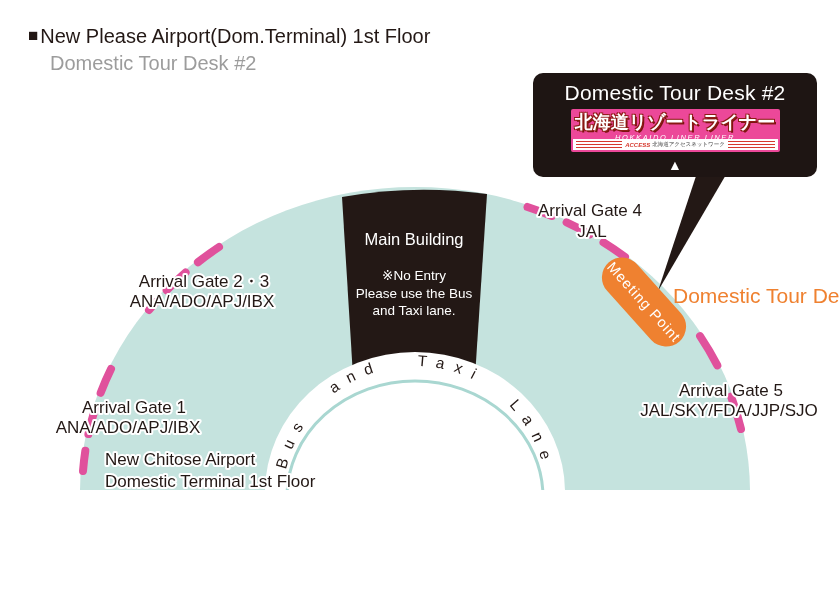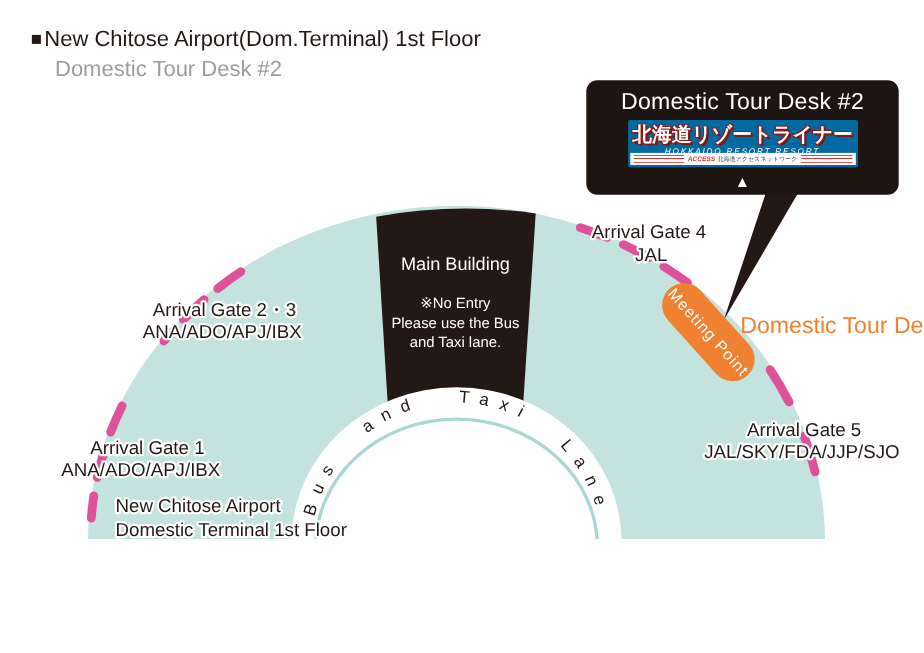--- a/index.html
+++ b/index.html
@@ -17,21 +17,21 @@
   .map-svg text{font-family:"Liberation Sans","DejaVu Sans",sans-serif;}
   .halo{paint-order:stroke;stroke:#ffffff;stroke-width:4px;stroke-linejoin:round;fill:#231815;}
   
   .signboard{
     position:absolute;left:533px;top:73px;width:284px;height:104px;z-index:2;
     background:#1e1513;border-radius:10px;text-align:center;color:#fff;
   }
   .sb-title{font-size:21px;margin-top:8px;letter-spacing:0.2px;}
   .sb-banner{
     position:relative;width:209px;height:43px;margin:4px auto 0;
-    background:#0369a1;border-radius:2px;overflow:hidden;
+    background:#ec4899;border-radius:2px;overflow:hidden;
   }
   .sb-jp{
     font-size:18px;font-weight:bold;color:#fff;margin-top:1px;white-space:nowrap;
     text-shadow:-1px -1px 0 #8e1b15,1px -1px 0 #8e1b15,-1px 1px 0 #8e1b15,
                  1px 1px 0 #8e1b15,2px 2px 0 #7a150f;
   }
   .sb-en{font-size:7.5px;font-style:italic;letter-spacing:1.6px;color:#fff;margin-top:-1px;}
   .sb-strip{
     position:absolute;left:2px;right:2px;bottom:2px;height:11px;background:#fff;
     display:flex;align-items:center;
@@ -45,21 +45,21 @@
   .sb-caption .tri{font-size:14px;}
 </style>
 </head>
 <body>
 
 <div class="stage">
 
   <div class="hdr">
     <div class="hdr-title">
       <span class="hdr-bullet">■</span>
-      <span>New Chitose Airport(Dom.Terminal) 1st Floor</span>
+      <span>New Please Airport(Dom.Terminal) 1st Floor</span>
     </div>
     <div class="hdr-sub">Domestic Tour Desk #2</div>
   </div>
 
   <svg class="map-svg" width="840" height="594" viewBox="0 0 840 594">
     <defs>
       <clipPath id="cut">
           <rect x="0" y="0" width="840" height="490"></rect>
         </clipPath>
       <path id="lane-arc" d="M 285.9 470.5 A 132 132 0 0 1 544.1 470.5" fill="none"></path>
@@ -117,21 +117,21 @@
       <text x="644" y="307" font-size="14.5" letter-spacing="1" text-anchor="middle" fill="#ffffff">Meeting Point</text>
     </g>
 
     <text x="673" y="303" font-size="21" fill="#ef8130"><tspan>Domestic Tour Desk</tspan></text>
   </svg>
 
   <div class="signboard">
     <div class="sb-title">Domestic Tour Desk #2</div>
     <div class="sb-banner">
       <div class="sb-jp">北海道リゾートライナー</div>
-      <div class="sb-en">HOKKAIDO  RESORT  RESORT</div>
+      <div class="sb-en">HOKKAIDO  LINER  LINER</div>
       <div class="sb-strip">
         <div class="strip-lines"></div>
         <div class="strip-logo">
           <span class="logo-mark">ACCESS</span>
           <span class="logo-jp">北海道アクセスネットワーク</span>
         </div>
         <div class="strip-lines"></div>
       </div>
     </div>
     <div class="sb-caption">

